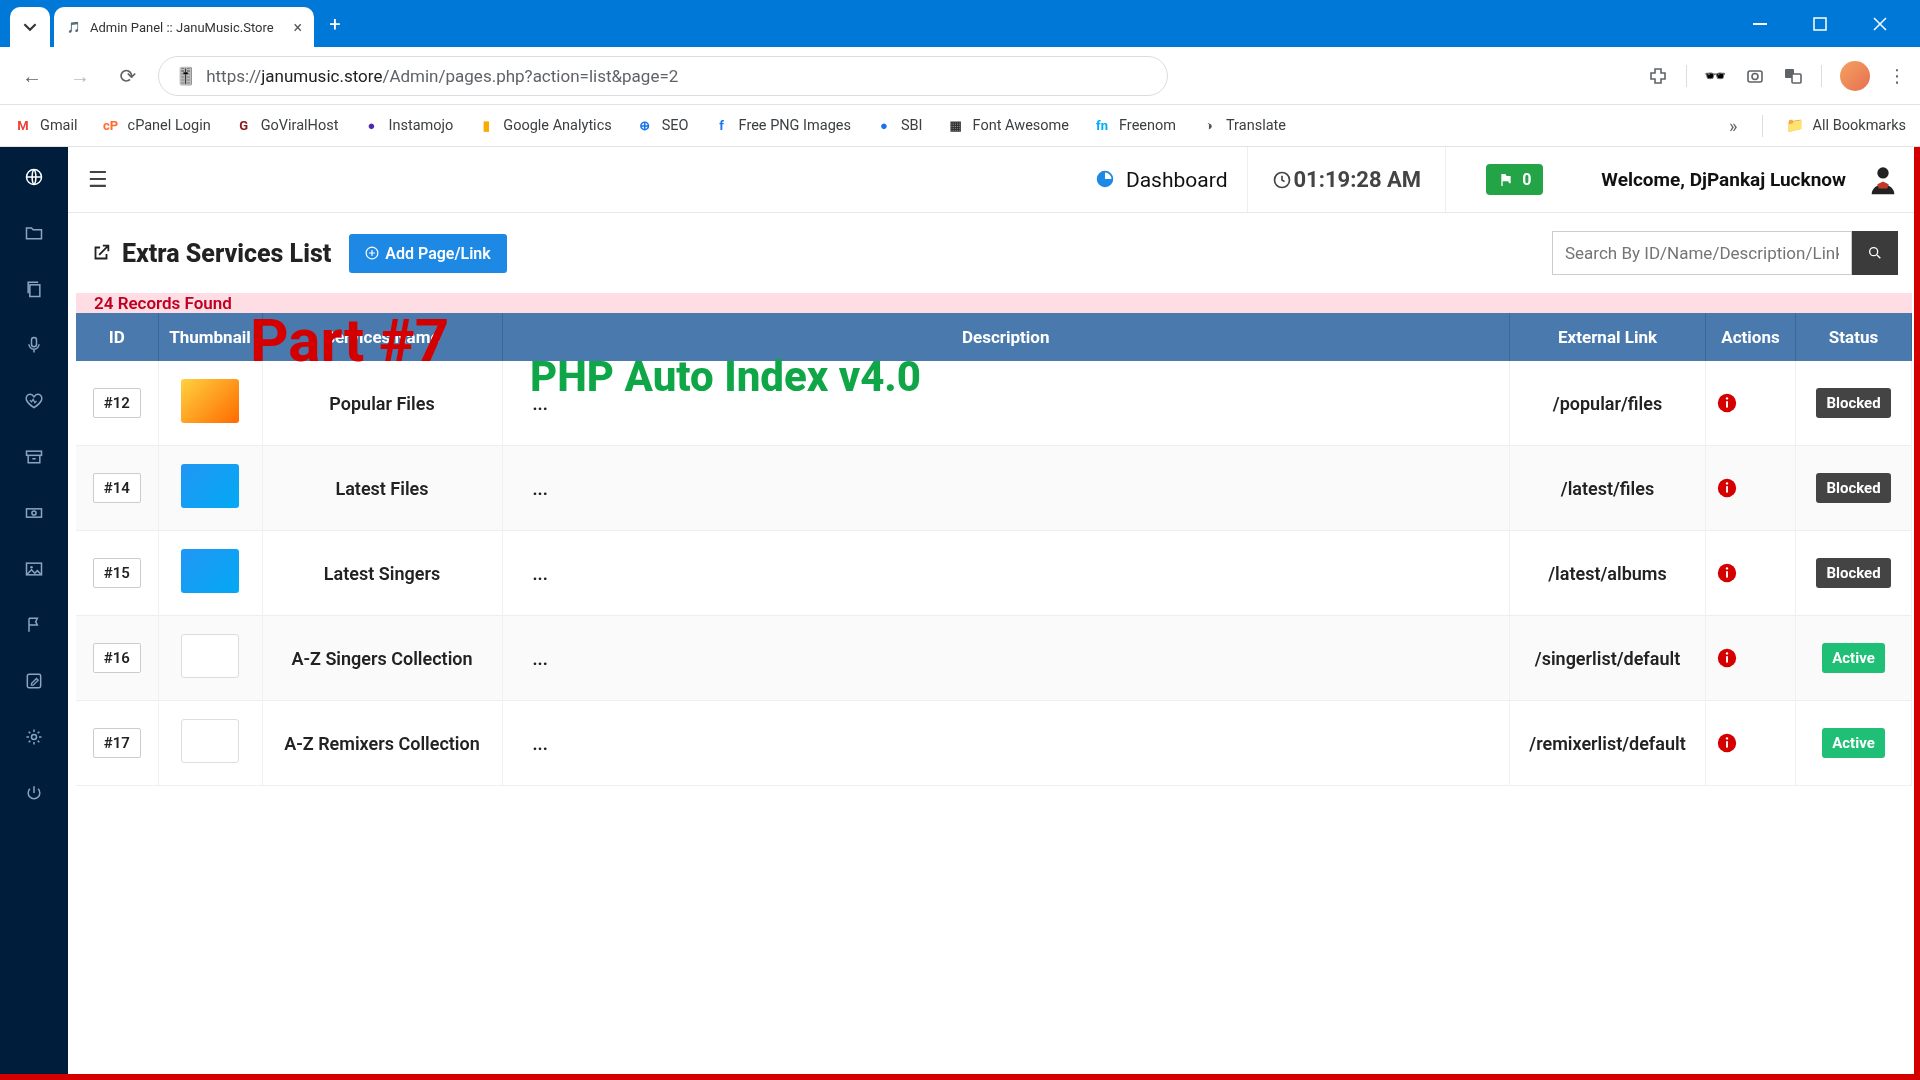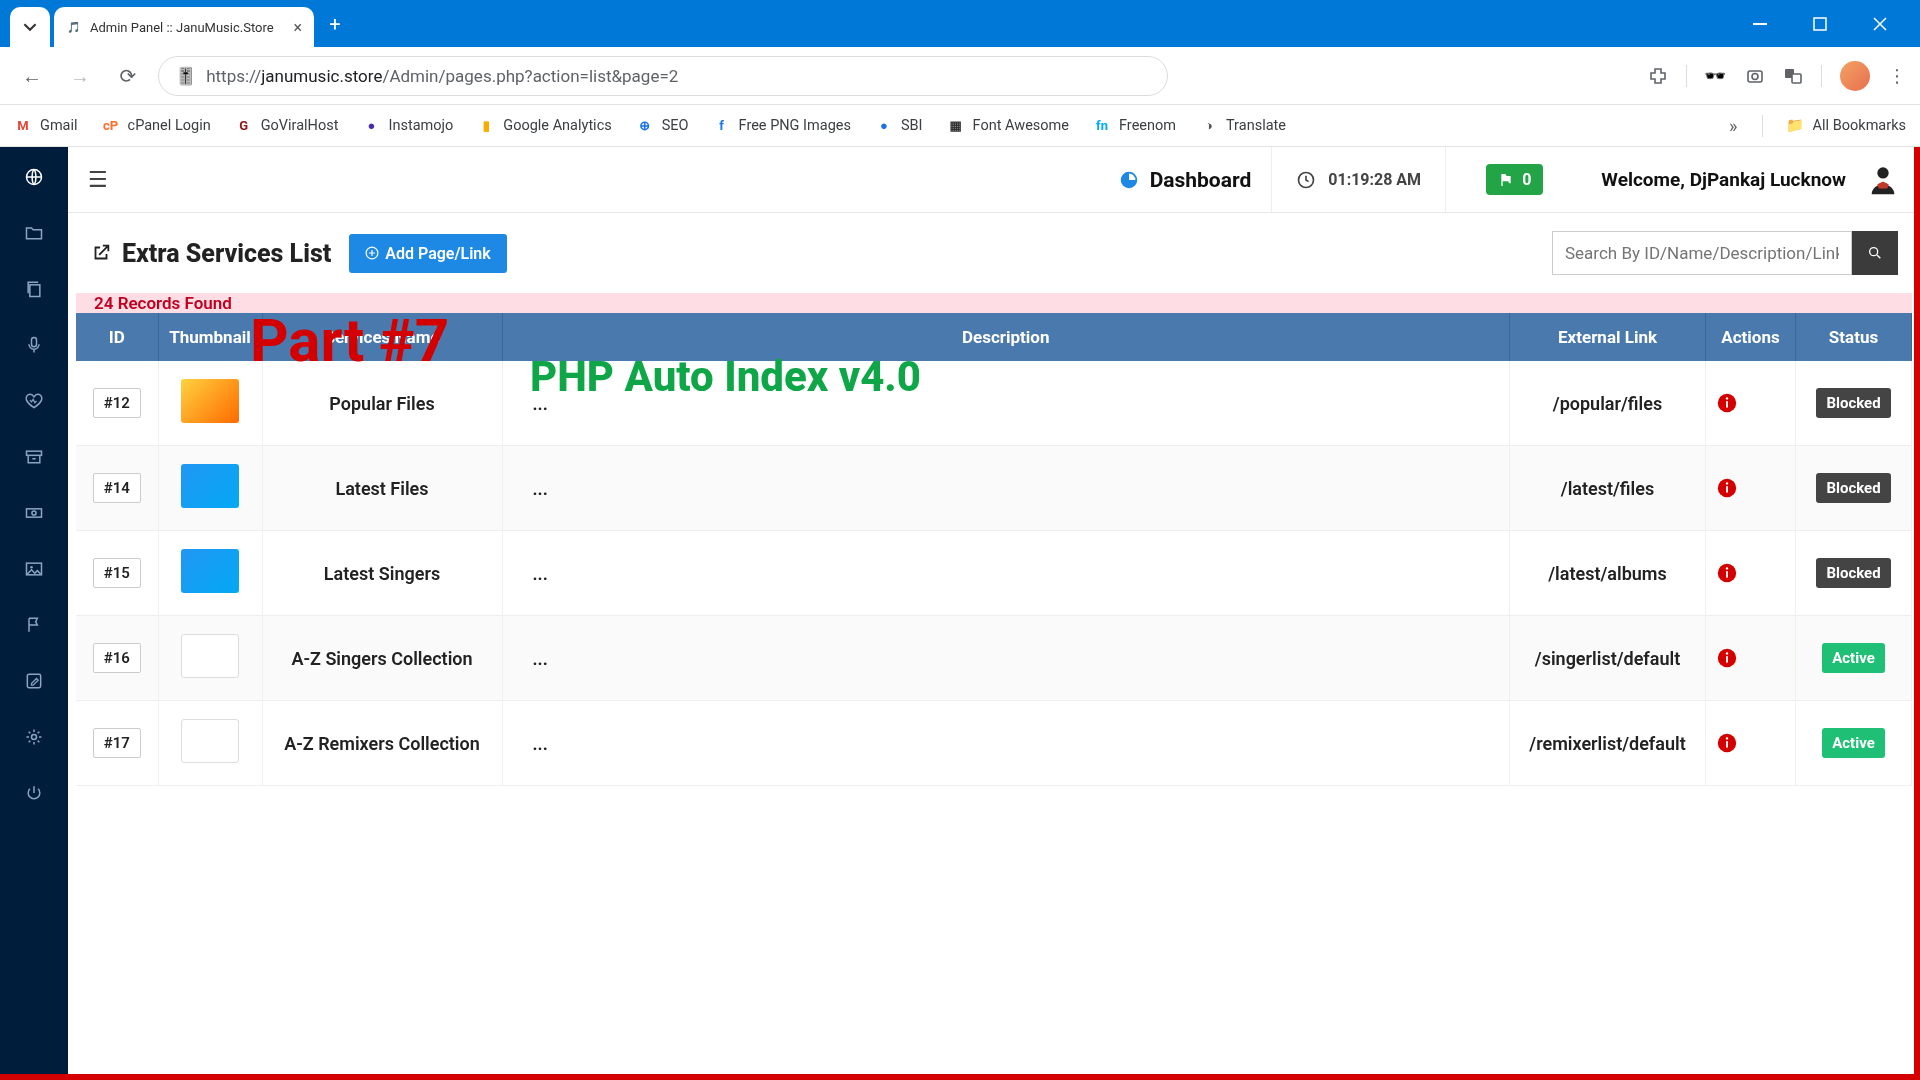--- a/index.html
+++ b/index.html
@@ -35,23 +35,23 @@
 .red-border-bottom{position:absolute;left:0;right:0;bottom:0;height:6px;background:#d40000;z-index:5}
 
 .sidenav{width:68px;background:#001e3c;display:flex;flex-direction:column;align-items:center;padding-top:20px;gap:36px;color:#8aa4c2}
 .sn-item{width:20px;height:20px;display:flex;align-items:center;justify-content:center}
 .sn-item.active{color:#fff}
 
 .main{flex:1;display:flex;flex-direction:column;overflow:hidden}
 .topbar{height:66px;background:#fff;border-bottom:1px solid #e8e8e8;display:flex;align-items:center;padding:0 20px;gap:20px}
 .hamburger{font-size:22px;color:#444}
 .overlay-part{position:absolute;left:250px;top:158px;font-size:60px;font-weight:700;color:#d40000;z-index:4}
-.dash-link{margin-left:auto;display:flex;align-items:center;gap:10px;font-size:21px;font-weight:700;color:#111}
+.dash-link{margin-left:auto;display:flex;align-items:flex-start;gap:10px;font-size:21px;font-weight:400;color:#111}
 .dash-link .dash-icon{color:#1e88e5}
-.time-box{display:flex;align-items:center;gap:12px;font-size:16px;font-weight:700;color:#444;padding:0 24px;border-left:1px solid #eee;border-right:1px solid #eee;height:100%}
+.time-box{display:flex;align-items:center;gap:1px;font-size:22px;font-weight:700;color:#444;padding:0 24px;border-left:1px solid #eee;border-right:1px solid #eee;height:100%}
 .flag-badge{background:#22a447;color:#fff;border-radius:4px;padding:6px 12px;display:flex;align-items:center;gap:8px;font-weight:700}
 .welcome{font-size:19px;font-weight:700;color:#111;margin-left:18px}
 .user-icon{width:34px;height:34px}
 
 .page-header{display:flex;align-items:center;padding:18px 22px;gap:18px;position:relative}
 .page-title{font-size:25px;font-weight:800;color:#222;display:flex;align-items:center;gap:10px}
 .add-btn{background:#1e88e5;color:#fff;border:none;border-radius:3px;padding:10px 16px;font-size:16px;font-weight:600;display:flex;align-items:center;gap:6px}
 .search-wrap{margin-left:auto;display:flex}
 .search-input{width:300px;height:44px;border:1px solid #ccc;padding:0 12px;font-size:17px;color:#666}
 .search-btn{width:46px;height:44px;background:#3b3b3b;color:#fff;border:none;display:flex;align-items:center;justify-content:center;font-size:16px}

